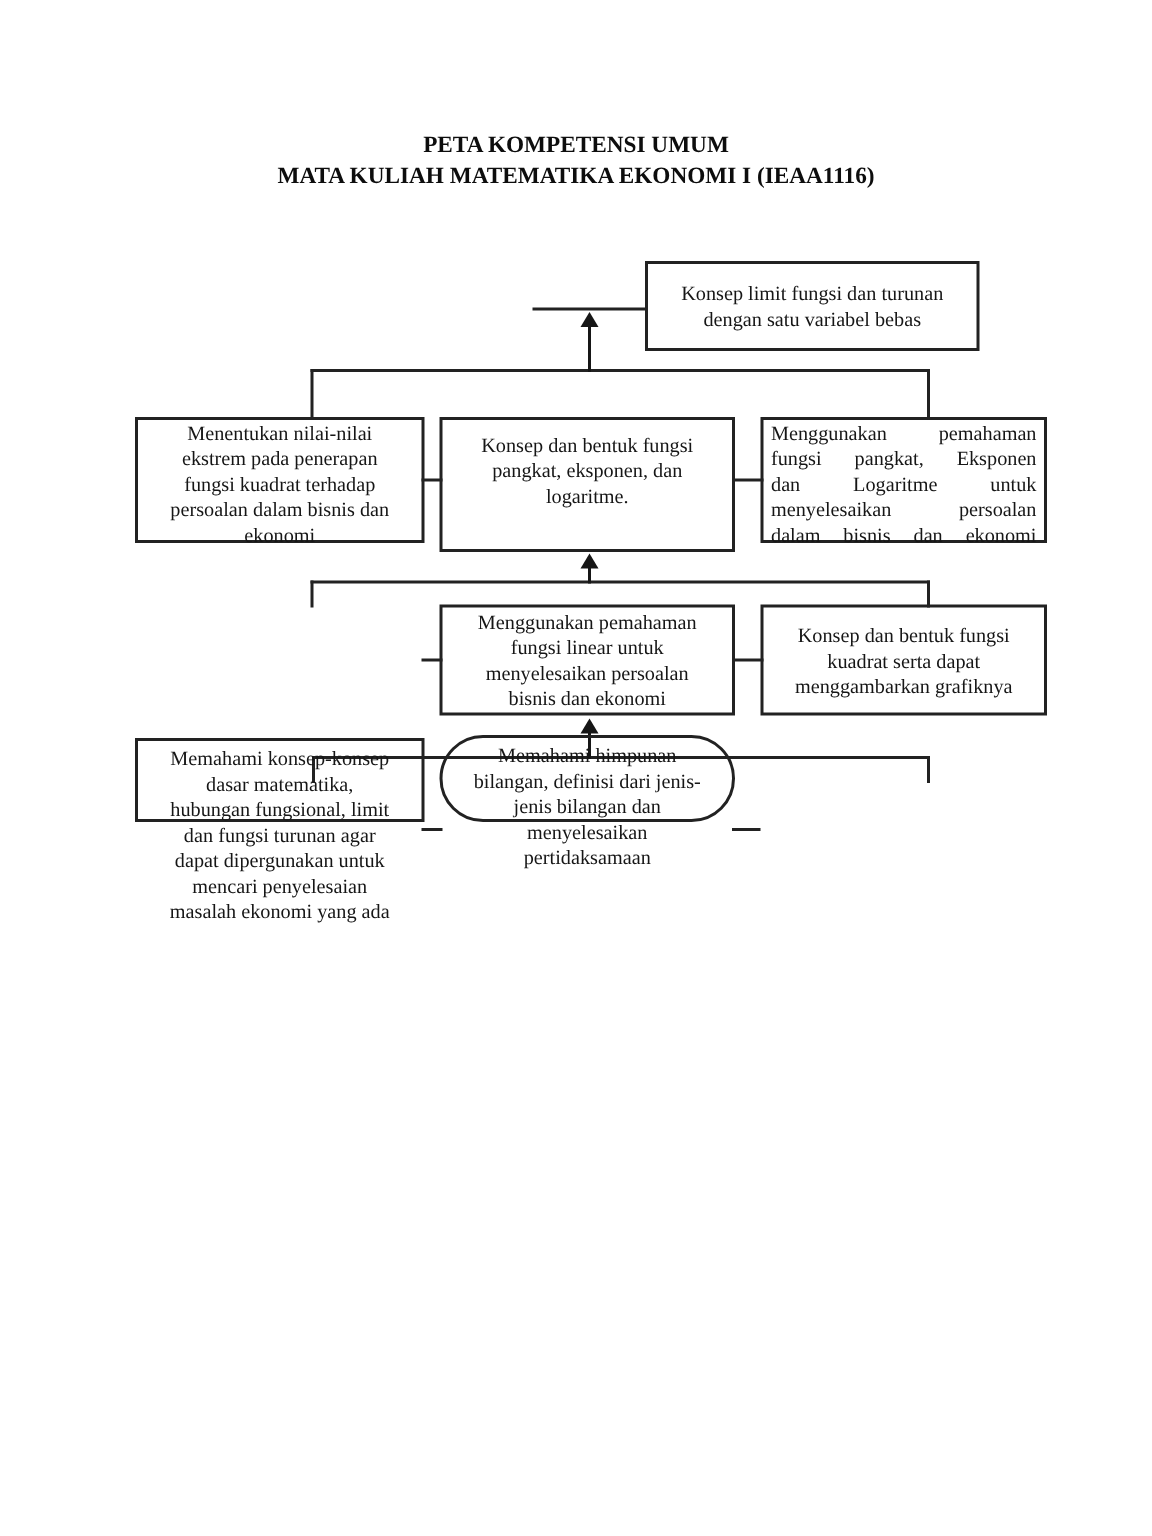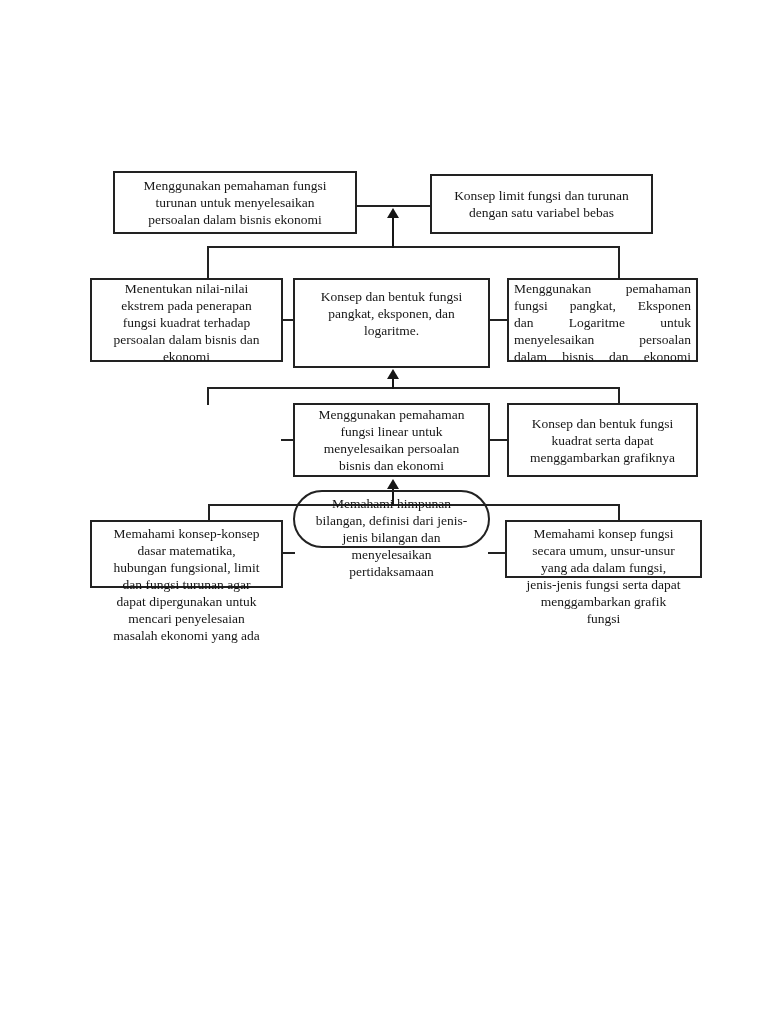--- a/index.html
+++ b/index.html
@@ -37,21 +37,21 @@
 
   
   #b-r1l { left:113px; top:171px; width:244px; height:63px; }
   #b-r1r { left:430px; top:174px; width:223px; height:60px; }
   #b-r2l { left:90px;  top:278px; width:193px; height:84px; }
   #b-r2c { left:293px; top:278px; width:197px; height:90px; }
   #b-r2r { left:507px; top:278px; width:191px; height:84px; }
   #b-r3l { left:90px;  top:403px; width:193px; height:74px; }
   #b-r3c { left:293px; top:403px; width:197px; height:74px; }
   #b-r3r { left:507px; top:403px; width:191px; height:74px; }
-  #b-r4l { left:90px;  top:520px; width:193px; height:68px; }
+  #b-r4l { left:90px;  top:492px; width:193px; height:56px; }
   #b-r4c { left:293px; top:490px; width:197px; height:58px;border-radius:29px; }
   #b-r4r { left:505px; top:520px; width:197px; height:58px; }
 
   
   #conn-r1  { left:355px; top:205px; width:77px;  height:2px; }
   #bus1     { left:207px; top:246px; width:413px; height:2px; }
   #bus1-vl  { left:207px; top:246px; width:2px;   height:34px; }
   #bus1-vr  { left:618px; top:246px; width:2px;   height:34px; }
   #conn-r2a { left:281px; top:319px; width:14px;  height:2px; }
   #conn-r2b { left:488px; top:319px; width:21px;  height:2px; }
@@ -72,26 +72,23 @@
   #ar2-head { left:387px; top:369px; }
   #ar2-shaft{ left:392px; top:377px; height:12px; }
   #ar3-head { left:387px; top:479px; }
   #ar3-shaft{ left:392px; top:487px; height:19px; }
 </style>
 </head>
 <body>
 
 <div class="page">
 
+  <div class="title">PETA KOMPETENSI UMUM
+MATA KULIAH MATEMATIKA EKONOMI I (IEAA1116)</div>
 
-  <div class="box vcenter" id="b-r1l">
-    <div class="box-text">Menggunakan pemahaman fungsi
-turunan untuk menyelesaikan
-persoalan dalam bisnis ekonomi</div>
-  </div>
   <div class="box vcenter" id="b-r1r">
     <div class="box-text">Konsep limit fungsi dan turunan
 dengan satu variabel bebas</div>
   </div>
 
   <div class="hline" id="conn-r1"></div>
   <div class="hline" id="bus1"></div>
   <div class="vline" id="bus1-vl"></div>
   <div class="vline" id="bus1-vr"></div>
   <div class="arrow-head" id="ar1-head"></div>
@@ -154,24 +151,16 @@
 mencari penyelesaian
 masalah ekonomi yang ada</div>
   </div>
   <div class="box padtop3" id="b-r4c">
     <div class="box-text">Memahami himpunan
 bilangan, definisi dari jenis-
 jenis bilangan dan
 menyelesaikan
 pertidaksamaan</div>
   </div>
-  <div class="box padtop3" id="b-r4r">
-    <div class="box-text">Memahami konsep fungsi
-secara umum, unsur-unsur
-yang ada dalam fungsi,
-jenis-jenis fungsi serta dapat
-menggambarkan grafik
-fungsi</div>
-  </div>
   <div class="hline" id="conn-r4a"></div>
   <div class="hline" id="conn-r4b"></div>
 
 </div>
 
 </body></html>

